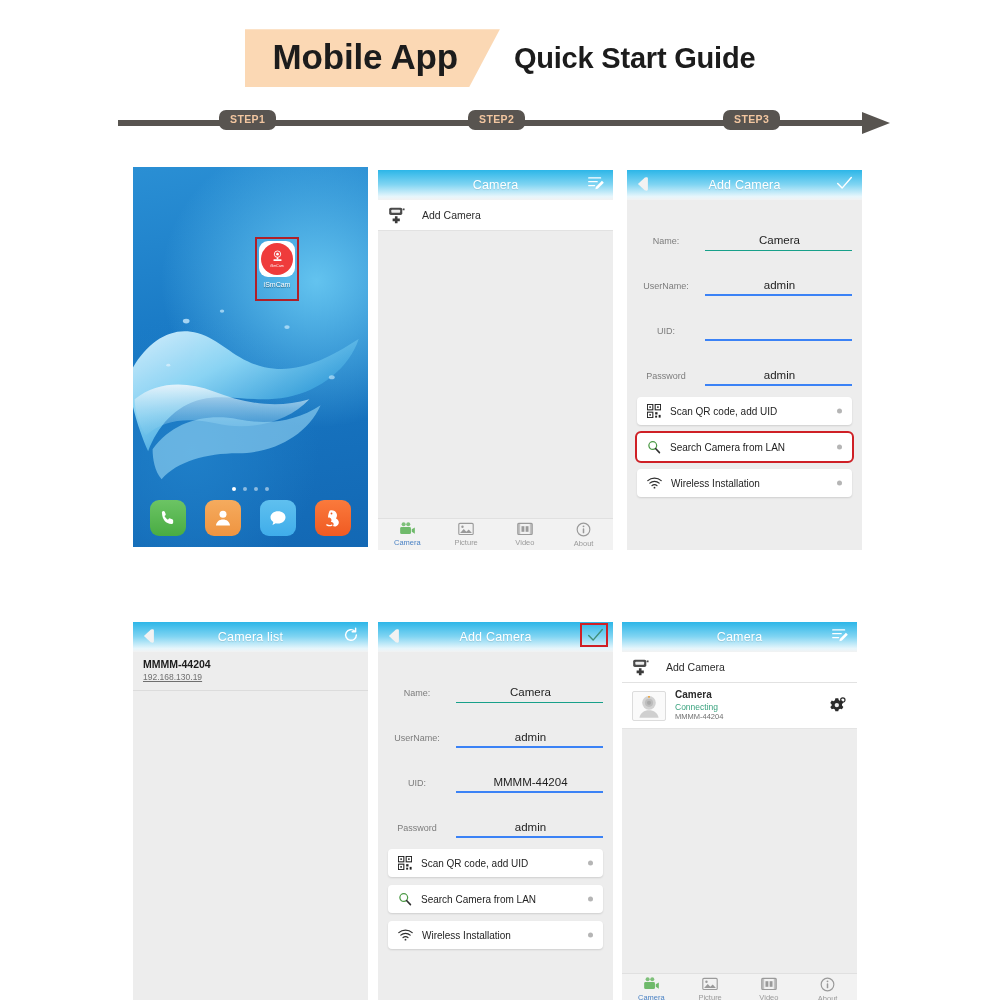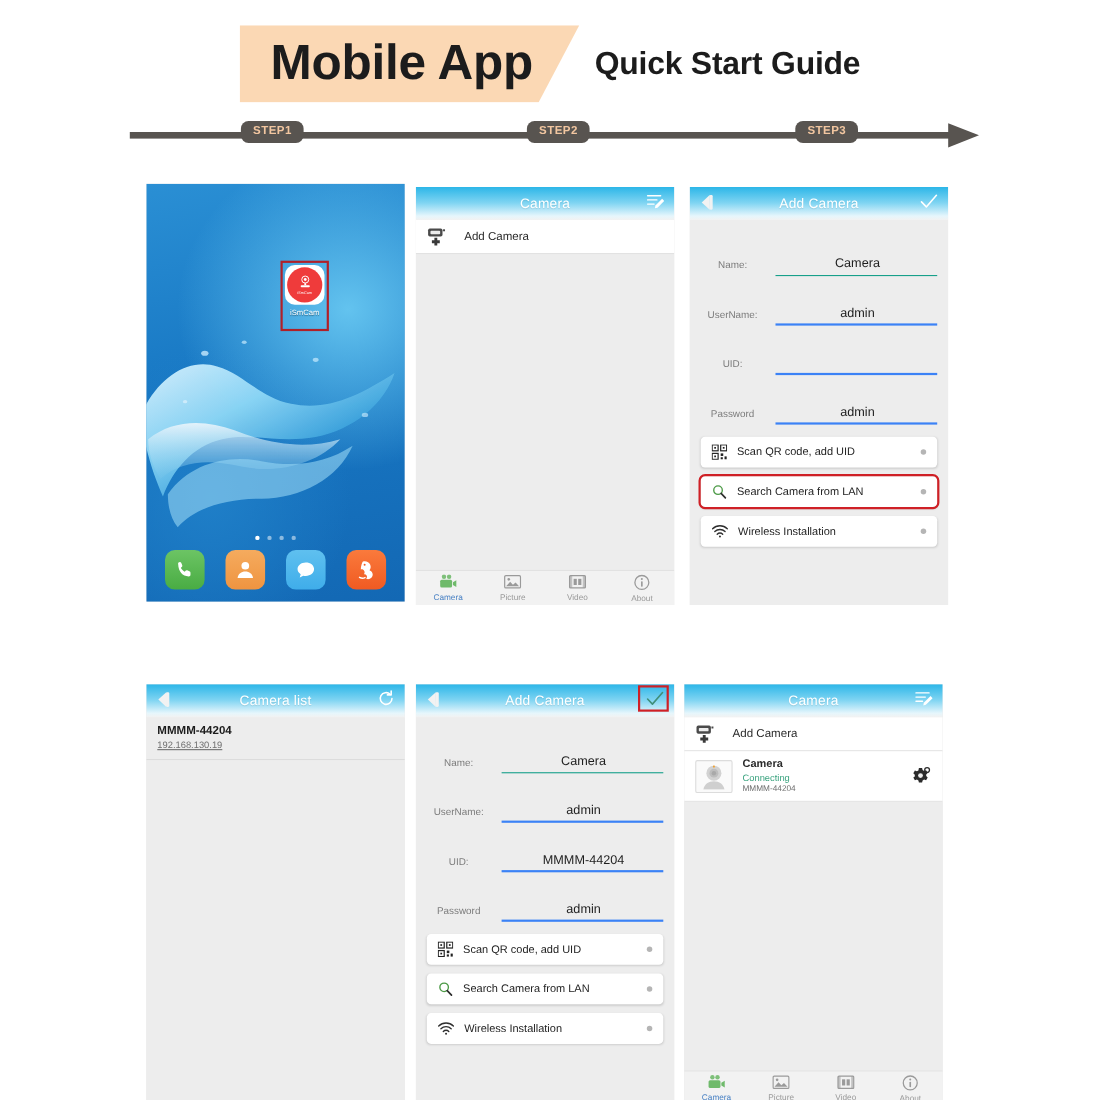--- a/index.html
+++ b/index.html
@@ -11,21 +11,21 @@
   }
   .page { position: relative; width: 1000px; height: 1000px; }
 
   
   .title-row {
     position: absolute; left: 0; top: 28px; width: 1000px;
     height: 60px; display: flex; align-items: center; justify-content: center;
   }
   .title-badge {
     background: #fbd8b4; color: #1c1c1c;
-    font-size: 45px; font-weight: bold;
+    font-size: 35px; font-weight: bold;
     padding: 6px 42px 8px 28px;
     line-height: 1.25;
     letter-spacing: -0.2px;
     clip-path: polygon(0 0, 100% 0, 88% 100%, 0 100%);
     -webkit-clip-path: polygon(0 0, 100% 0, 88% 100%, 0 100%);
   }
   .title-main {
     color: #1c1c1c; font-size: 29px; font-weight: bold;
     margin-left: 14px; letter-spacing: -0.2px;
   }
@@ -46,21 +46,21 @@
     border-left: 28px solid #585450;
   }
   .step-pill {
     position: absolute; top: 0;
     background: #585450; color: #f2c6a0;
     font-size: 10.5px; font-weight: bold; letter-spacing: 0.4px;
     padding: 4px 11px 5px; border-radius: 7px;
     line-height: 1;
   }
   .pill-1 { left: 101px; }
-  .pill-2 { left: 361px; }
+  .pill-2 { left: 350px; }
   .pill-3 { left: 605px; }
 
   
   .phone {
     position: absolute;
     width: 235px; height: 380px;
     background: #ededed;
     overflow: hidden;
     margin-top: 25px;
   }

